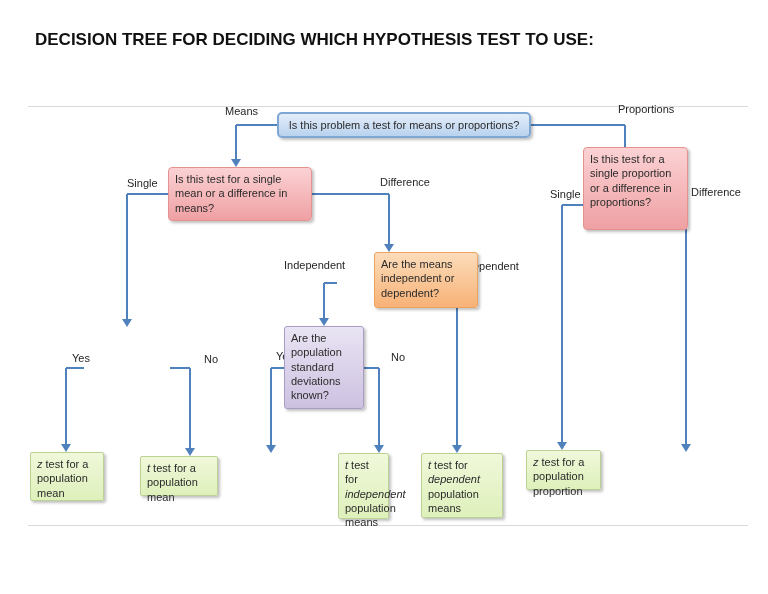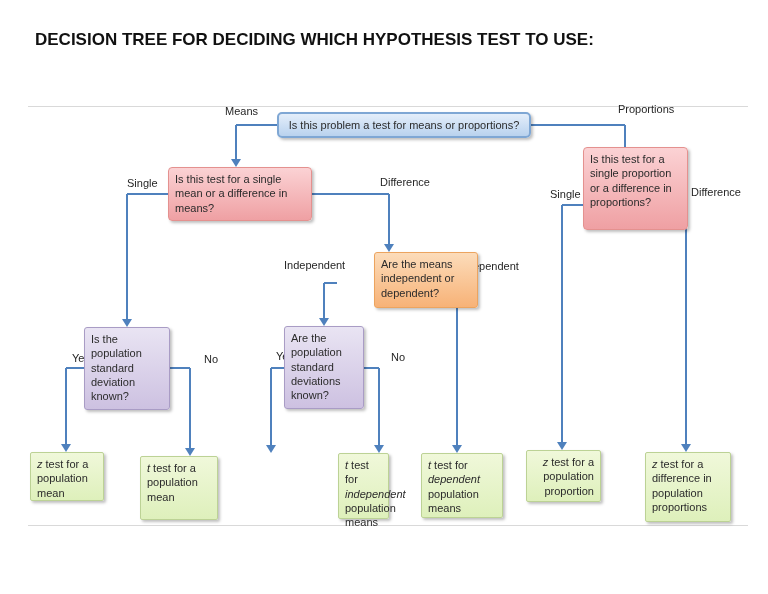--- a/index.html
+++ b/index.html
@@ -107,30 +107,28 @@
   <div class="elabel" style="left:673px;top:186px;">Difference</div>
 
   <div class="node blue" style="left:277px;top:112px;width:254px;height:26px;">Is this problem a test for means or proportions?</div>
 
   <div class="node pink" style="left:168px;top:167px;width:144px;height:54px;">Is this test for a single mean or a difference in means?</div>
 
   <div class="node pink" style="left:583px;top:147px;width:105px;height:83px;">Is this test for a single proportion or a difference in proportions?</div>
 
   <div class="node orange" style="left:337px;top:252px;width:104px;height:56px;margin-left:37px;">Are the means independent or dependent?</div>
 
-  <div class="node purple" style="left:84px;top:327px;width:86px;height:83px;">Is the population standard deviation known?</div>
 
   <div class="node purple" style="left:284px;top:326px;width:80px;height:83px;">Are the population standard deviations known?</div>
 
   <div class="node green" style="left:30px;top:452px;width:74px;height:49px;"><i>z</i> test for a population mean</div>
 
-  <div class="node green" style="left:140px;top:456px;width:78px;height:64px;"><i>t</i> test for a population mean</div>
+  <div class="node green" style="left:140px;top:456px;width:78px;height:40px;"><i>t</i> test for a population mean</div>
 
 
   <div class="node green" style="left:338px;top:453px;width:51px;height:66px;"><i>t</i> test for <i>independent</i> population means</div>
 
   <div class="node green" style="left:421px;top:453px;width:82px;height:65px;"><i>t</i> test for <i>dependent</i> population means</div>
 
-  <div class="node green" style="left:526px;top:450px;width:75px;height:52px;text-align:right;"><i>z</i> test for a population proportion</div>
+  <div class="node green" style="left:526px;top:450px;width:75px;height:40px;"><i>z</i> test for a population proportion</div>
 
-  <div class="node green" style="left:645px;top:452px;width:86px;height:70px;"><i>z</i> test for a difference in population proportions</div>
 
 </div>
 
 </body></html>

